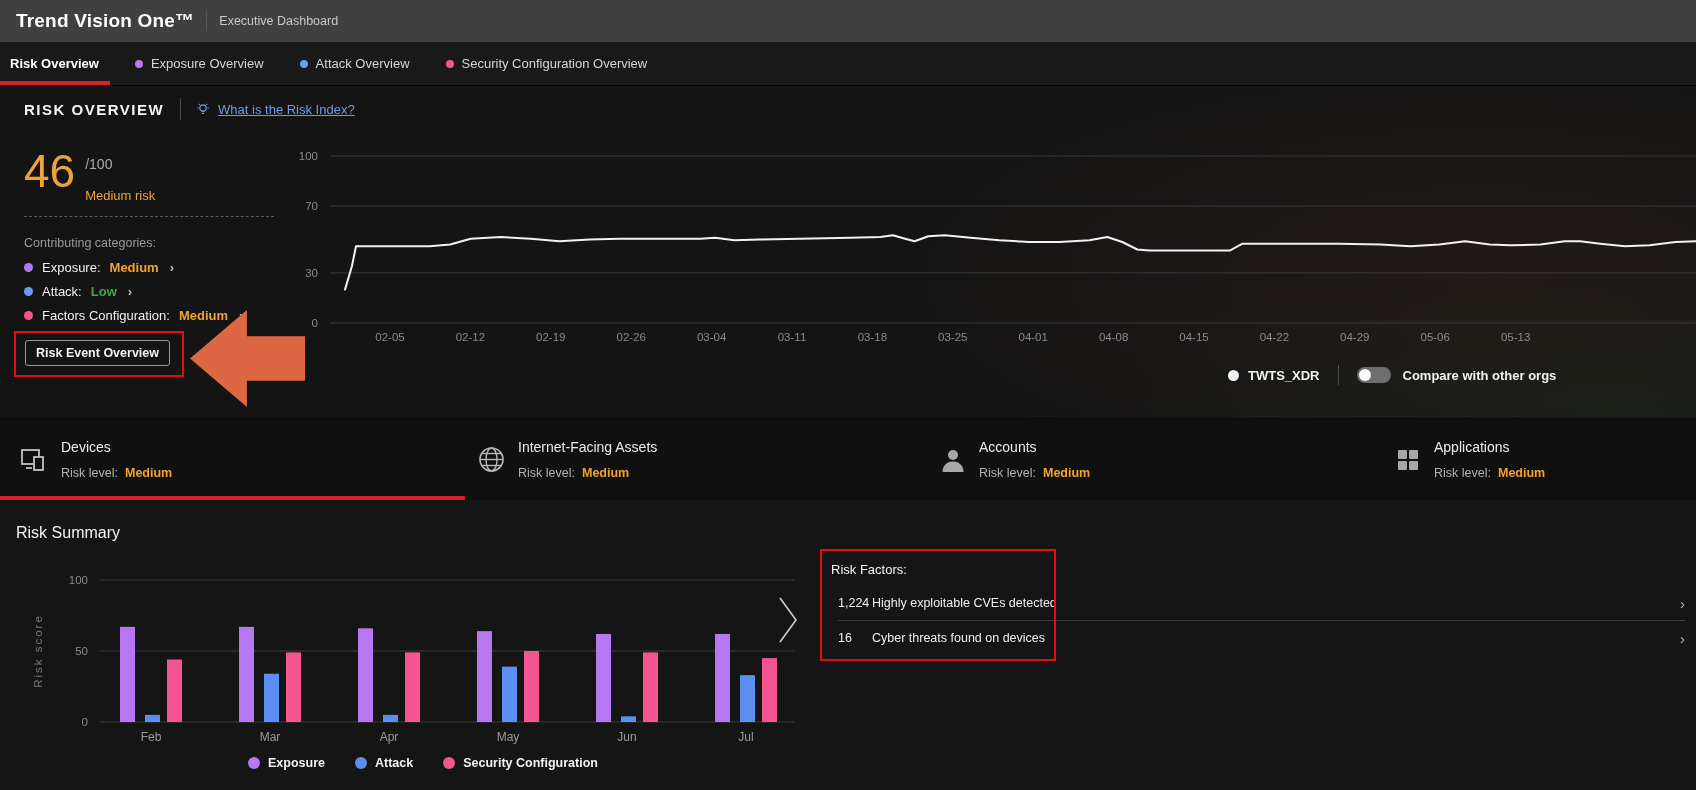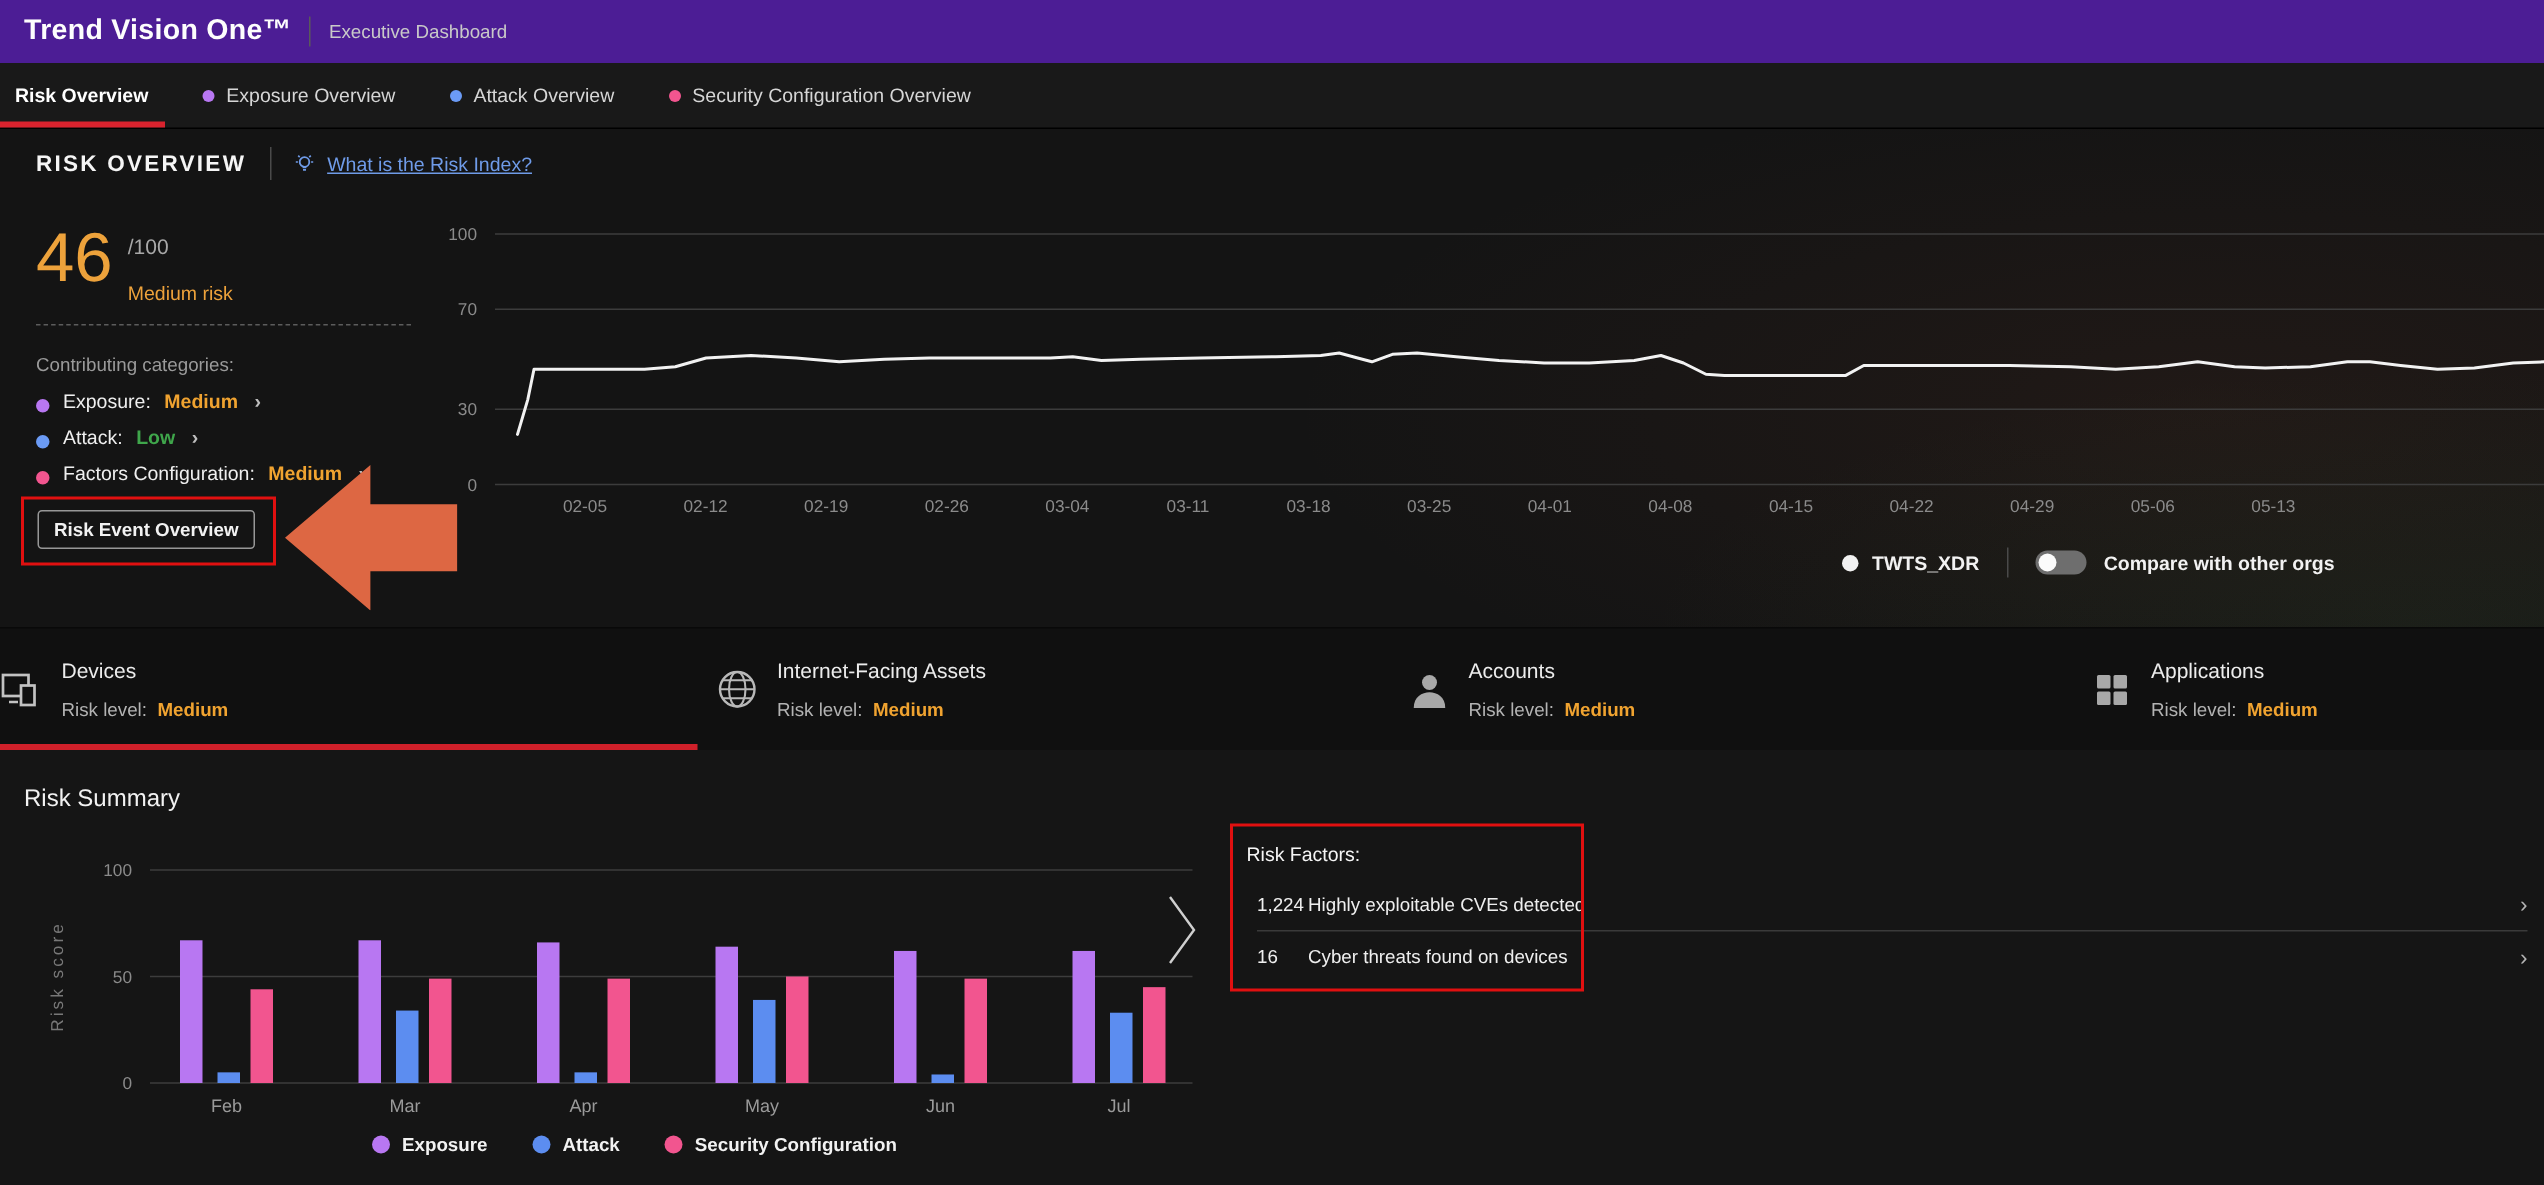--- a/index.html
+++ b/index.html
@@ -1,20 +1,20 @@
 <!DOCTYPE html>
 <html><head>
 <meta charset="utf-8">
 <style>
   html,body{margin:0;padding:0;background:#000;}
   .screen{position:relative;width:1696px;height:790px;background:#121212;overflow:hidden;
           font-family:"Liberation Sans",sans-serif;color:#e8e8e8;}
 
   
-  .app-header{position:absolute;left:0;top:0;width:100%;height:42px;background:#4c1d95;
+  .app-header{position:absolute;left:0;top:0;width:100%;height:42px;background:#404040;
               display:flex;align-items:center;padding-left:16px;box-sizing:border-box;}
   .app-title{font-size:19px;font-weight:bold;color:#fdfdfd;letter-spacing:.2px;}
   .hdr-divider{width:1px;height:20px;background:#5a5a5a;margin:0 12px;}
   .app-subtitle{font-size:12.5px;color:#c9c9c9;}
 
   
   .tab-bar{position:absolute;left:0;top:42px;width:100%;height:44px;background:#191919;
            display:flex;align-items:center;padding-left:10px;box-sizing:border-box;border-bottom:1px solid #000;}
   .tab{display:flex;align-items:center;gap:8px;font-size:13px;color:#d6d6d6;margin-right:36px;cursor:pointer;}
   .tab.active{color:#ffffff;font-weight:bold;}
@@ -30,21 +30,21 @@
   .panel-head .v-div{width:1px;height:22px;background:#4a4a4a;margin:0 14px 0 16px;}
   .help-link{display:flex;align-items:center;gap:7px;font-size:13px;color:#6f9be8;cursor:pointer;text-decoration:underline;}
 
   .score-row{position:absolute;left:24px;top:148px;display:flex;align-items:flex-start;}
   .score-num{font-size:46px;line-height:46px;color:#eda23b;}
   .score-side{margin-left:10px;padding-top:8px;}
   .score-max{font-size:14px;color:#a8a8a8;}
   .score-caption{font-size:13px;color:#eda23b;margin-top:16px;}
   .dashed-sep{position:absolute;left:24px;top:216px;width:250px;border-top:1px dashed #5c5c5c;}
   .contrib-label{position:absolute;left:24px;top:236px;font-size:12.5px;color:#9a9a9a;}
-  .cat-row{position:absolute;left:24px;display:flex;align-items:flex-end;gap:9px;font-size:13px;color:#efefef;cursor:pointer;}
+  .cat-row{position:absolute;left:24px;display:flex;align-items:center;gap:9px;font-size:13px;color:#efefef;cursor:pointer;}
   .cat-dot{width:9px;height:9px;border-radius:50%;}
   .cat-level{font-weight:bold;}
   .cat-chev{color:#bdbdbd;font-size:13px;font-weight:bold;margin-left:2px;}
   .risk-event-btn{position:absolute;left:25px;top:340px;width:145px;height:26px;background:transparent;
       border:1px solid #979797;border-radius:3px;color:#f2f2f2;font-size:12.5px;font-weight:bold;
       font-family:"Liberation Sans",sans-serif;cursor:pointer;}
 
   
   .anno-box{position:absolute;border:2px solid #e01010;box-sizing:border-box;pointer-events:none;}
   .anno-box.btn-box{left:14px;top:331px;width:170px;height:46px;}
@@ -203,21 +203,21 @@
     <span class="toggle">
       <span class="toggle-knob"></span>
     </span>
     <span class="toggle-label">Compare with other orgs</span>
   </div>
 
   <div class="anno-box btn-box"></div>
   <div class="anno-arrow"></div>
 
   <div class="cards-row">
-    <div class="asset-card" style="left:0;width:460px;">
+    <div class="asset-card" style="left:0;width:460px;padding-left:20px;">
       <svg class="asset-icon" width="28" height="26" viewBox="0 0 28 26">
         <rect x="2" y="3" width="17" height="14" fill="none" stroke="#c2c2c2" stroke-width="1.8"></rect>
         <line x1="6" y1="21" x2="12" y2="21" stroke="#c2c2c2" stroke-width="1.8"></line>
         <rect x="14" y="10" width="9" height="13" fill="#101010" stroke="#c2c2c2" stroke-width="1.8"></rect>
       </svg>
       <div>
         <div class="asset-title">Devices</div>
         <div class="asset-risk">
           <span>Risk level:</span><b>Medium</b>
         </div>

